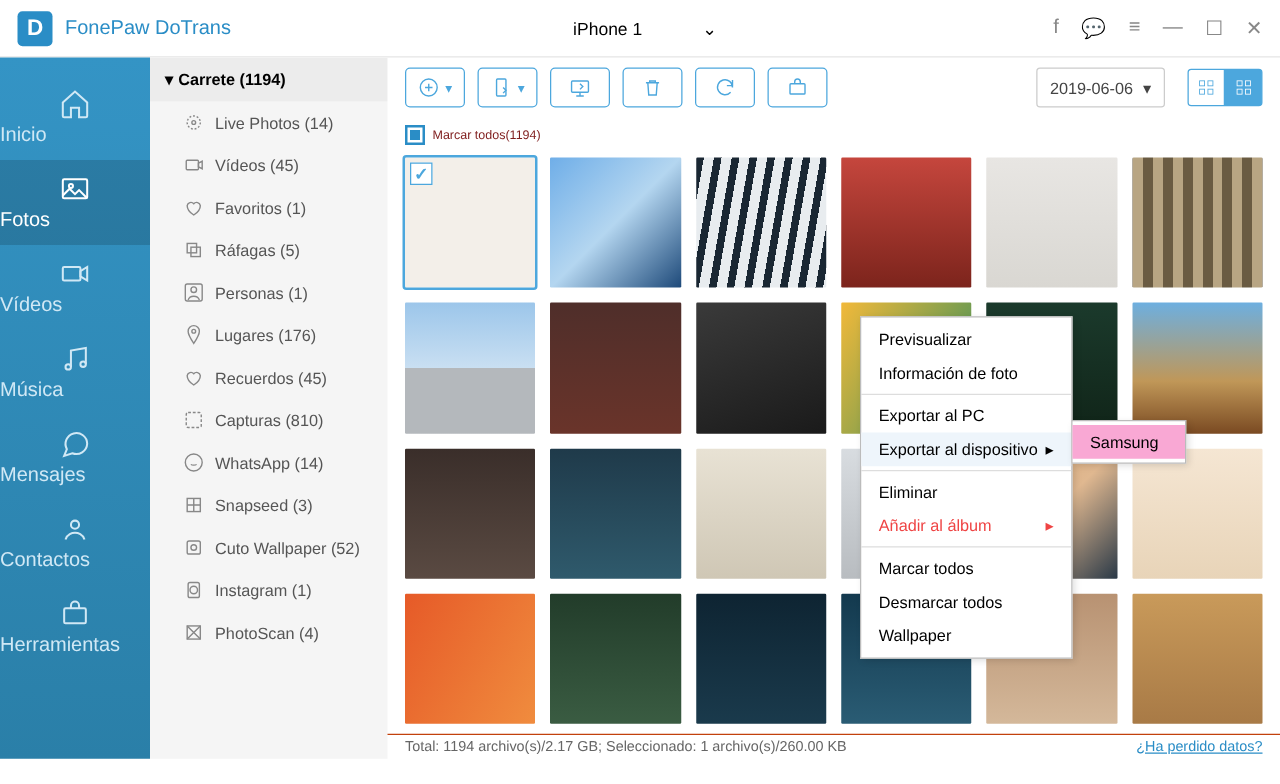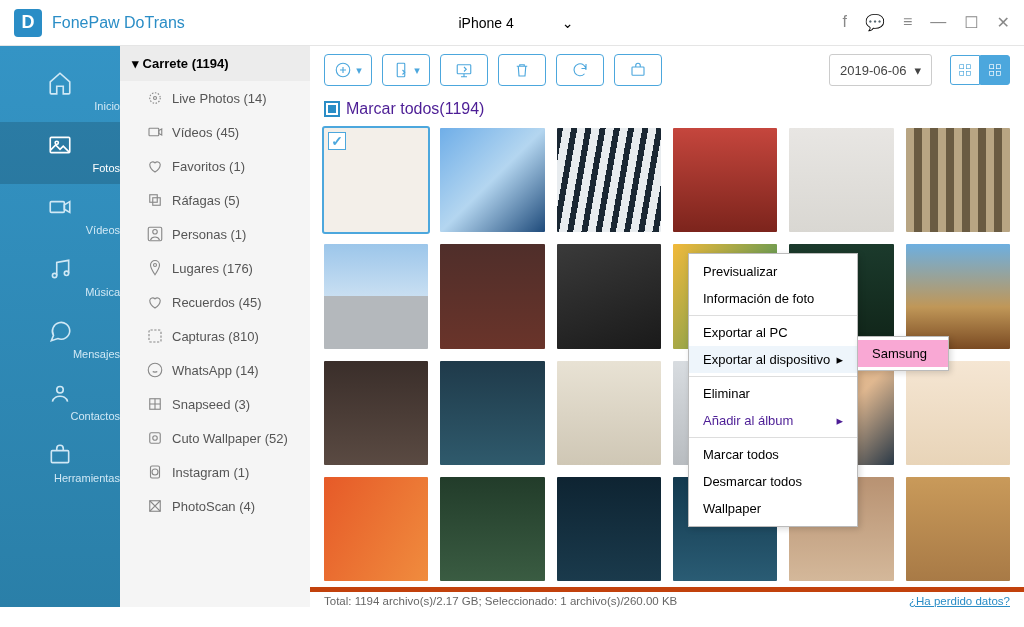--- a/index.html
+++ b/index.html
@@ -7,68 +7,68 @@
 .titlebar{height:46px;display:flex;align-items:center;padding:0 14px;border-bottom:1px solid #e5e5e5}
 .logo{width:28px;height:28px;background:#2a8dc6;border-radius:4px;display:flex;align-items:center;justify-content:center;color:#fff;font-weight:bold;font-size:18px;margin-right:10px}
 .app-name{color:#2a8dc6;font-size:16px}
 .device-sel{position:absolute;left:50%;transform:translateX(-50%);display:flex;align-items:center;gap:8px;font-size:14px}
 .apple-icon::before{content:"";font-size:16px}
 .dev-chev{margin-left:40px}
 .winctrls{margin-left:auto;display:flex;gap:18px;color:#888}
 .winctrls span{cursor:pointer}
 .main{display:flex;height:561px}
 .sidebar{width:120px;background:linear-gradient(#3494c5,#2a7fa8);display:flex;flex-direction:column;align-items:center;padding-top:14px}
-.side-item{width:100%;padding:10px 0;text-align:right;color:#d0e8f5;cursor:pointer;font-size:11px}
+.side-item{width:100%;padding:10px 0;text-align:left;color:#d0e8f5;cursor:pointer;font-size:16px}
 .side-item.active{background:rgba(0,0,0,0.15);color:#fff}
 .side-ico{display:block;margin:0 auto 4px;height:26px;display:flex;align-items:center;justify-content:center}
 .side-ico svg{width:26px;height:26px;stroke:#d0e8f5;fill:none;stroke-width:1.5}
 .side-item.active .side-ico svg{stroke:#fff}
 .subpanel{width:190px;background:#f5f5f5;overflow:auto}
 .sub-head{padding:10px 12px;font-weight:bold;font-size:13px;display:flex;align-items:center;gap:4px;background:#ececec}
 .sub-item{padding:8px 10px 8px 26px;font-size:13px;color:#555;display:flex;align-items:center;gap:8px;cursor:pointer}
 .sub-ico{width:18px;height:18px;flex:none}
 .sub-ico svg{width:18px;height:18px;stroke:#888;fill:none;stroke-width:1.5}
 .content{flex:1;display:flex;flex-direction:column;position:relative}
 .toolbar{height:48px;display:flex;align-items:center;gap:10px;padding:0 14px}
 .tbtn{height:32px;min-width:48px;border:1px solid #4ca7dd;border-radius:4px;display:flex;align-items:center;justify-content:center;gap:4px;cursor:pointer;background:#fff}
 .tbtn svg{width:18px;height:18px;stroke:#4ca7dd;fill:none;stroke-width:1.5}
 .tbtn .chev{color:#4ca7dd;font-size:11px}
 .date-sel{margin-left:auto;height:32px;border:1px solid #ccc;border-radius:3px;padding:0 10px;display:flex;align-items:center;gap:8px;font-size:13px;color:#444}
 .view-tog{display:flex;margin-left:8px}
 .view-tog div{width:30px;height:30px;border:1px solid #4ca7dd;display:flex;align-items:center;justify-content:center}
 .view-tog div:first-child{border-radius:3px 0 0 3px}
 .view-tog div:last-child{border-radius:0 3px 3px 0;background:#4ca7dd}
 .view-tog svg{width:16px;height:16px}
-.sel-row{padding:6px 14px;font-size:16px;color:#4c1d95;display:flex;align-items:center;gap:6px}
+.sel-row{padding:6px 14px;font-size:10px;color:#7f1d1d;display:flex;align-items:center;gap:6px}
 .sel-row .cbox{width:16px;height:16px;border:2px solid #2a8dc6;display:inline-flex;align-items:center;justify-content:center}
 .sel-row .cbox::after{content:"";width:8px;height:8px;background:#2a8dc6}
 .grid{flex:1;padding:4px 14px;display:grid;grid-template-columns:repeat(6,1fr);gap:12px;overflow:hidden;align-content:start}
 .thumb{aspect-ratio:1;position:relative;border-radius:1px}
 .thumb.sel{outline:2px solid #4ca7dd}
 .thumb .chk{position:absolute;top:4px;left:4px;width:18px;height:18px;border:1.5px solid #4ca7dd;background:#fff;display:flex;align-items:center;justify-content:center}
 .thumb .chk.on::after{content:"✓";color:#4ca7dd;font-size:14px;font-weight:bold}
 .ctx{position:absolute;top:207px;left:378px;width:170px;background:#fff;border:1px solid #bbb;box-shadow:2px 2px 6px rgba(0,0,0,0.15);padding:4px 0;font-size:13px;z-index:10}
 .ctx-item{padding:6px 14px;cursor:pointer;display:flex;align-items:center;justify-content:space-between}
 .ctx-item:hover,.ctx-item.hov{background:#eef5fb}
-.ctx-item.dis{color:#4c1d95}
+.ctx-item.dis{color:#ef4444}
 .ctx-sep{height:1px;background:#ddd;margin:3px 0}
 .ctx-sub{position:absolute;left:168px;top:82px;width:92px;background:#fff;border:1px solid #bbb;box-shadow:2px 2px 6px rgba(0,0,0,0.15);padding:3px 0}
 .ctx-sub .ctx-item{background:#f9a8d4}
-.status{height:20px;border-top:5px solid #c2410c;font-size:11.5px;color:#666;display:flex;align-items:flex-end;padding:0 14px}
+.status{height:20px;border-top:1px solid #c2410c;font-size:11.5px;color:#666;display:flex;align-items:center;padding:0 14px}
 .status a{margin-left:auto;color:#2a8dc6;text-decoration:underline}
 </style>
 </head>
 <body>
 
 <div class="titlebar">
   <div class="logo">D</div>
   <div class="app-name">FonePaw DoTrans</div>
   <div class="device-sel">
     <span class="apple-icon"></span>
-    <span>iPhone 4</span>
+    <span>iPhone 1</span>
     <span class="dev-chev">⌄</span>
   </div>
   <div class="winctrls">
     <span>f</span>
     <span>💬</span>
     <span>≡</span>
     <span>―</span>
     <span>☐</span>
     <span>✕</span>
   </div>

